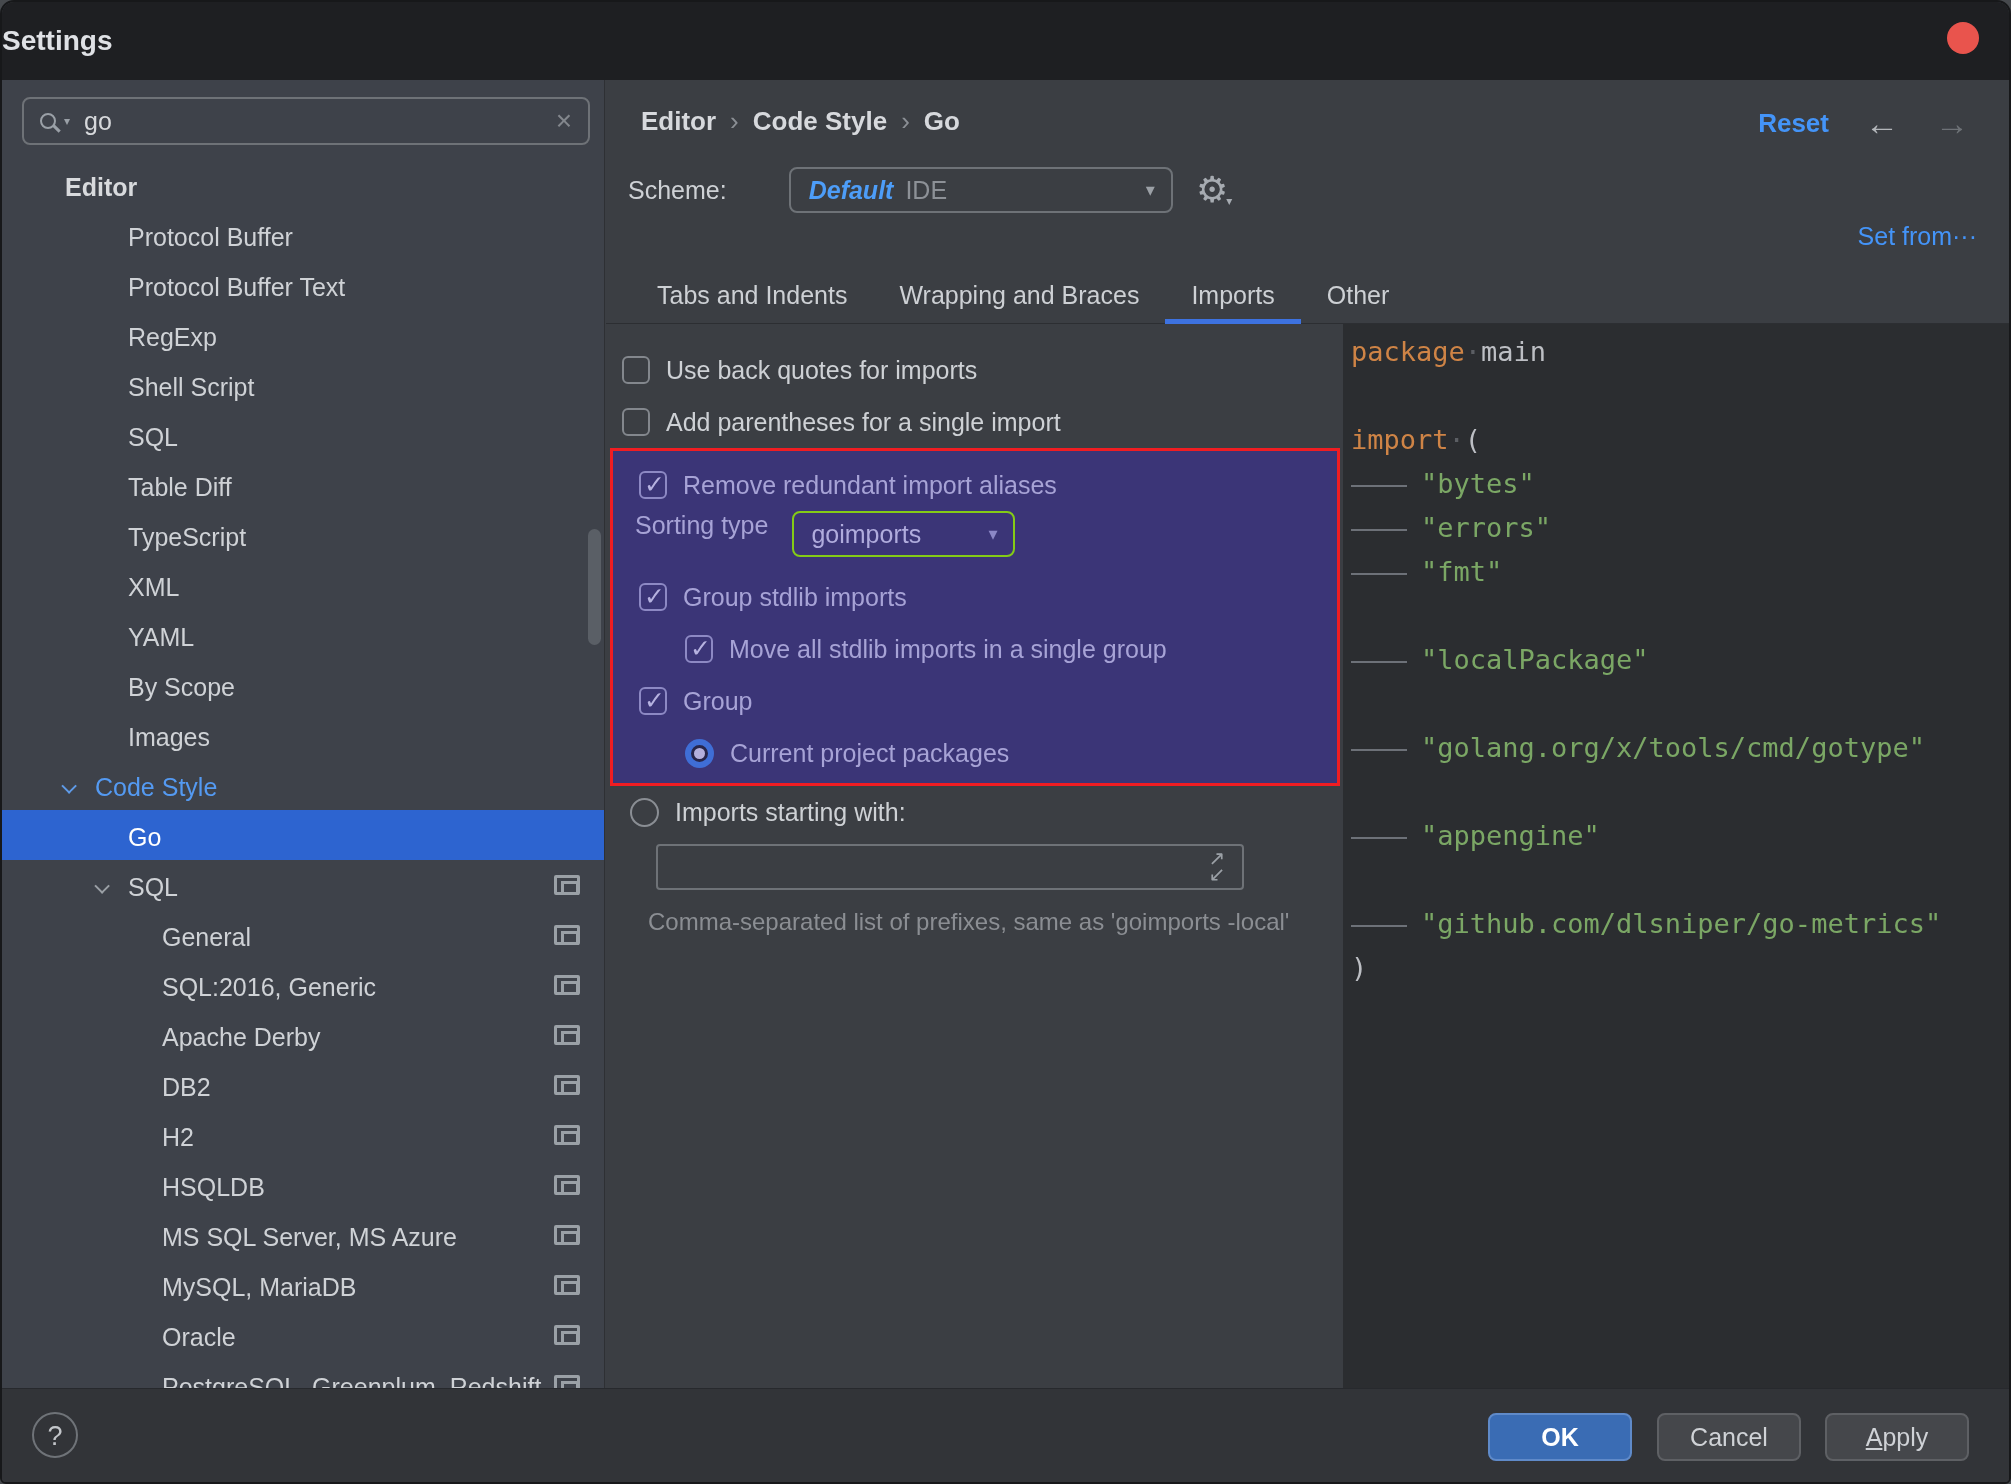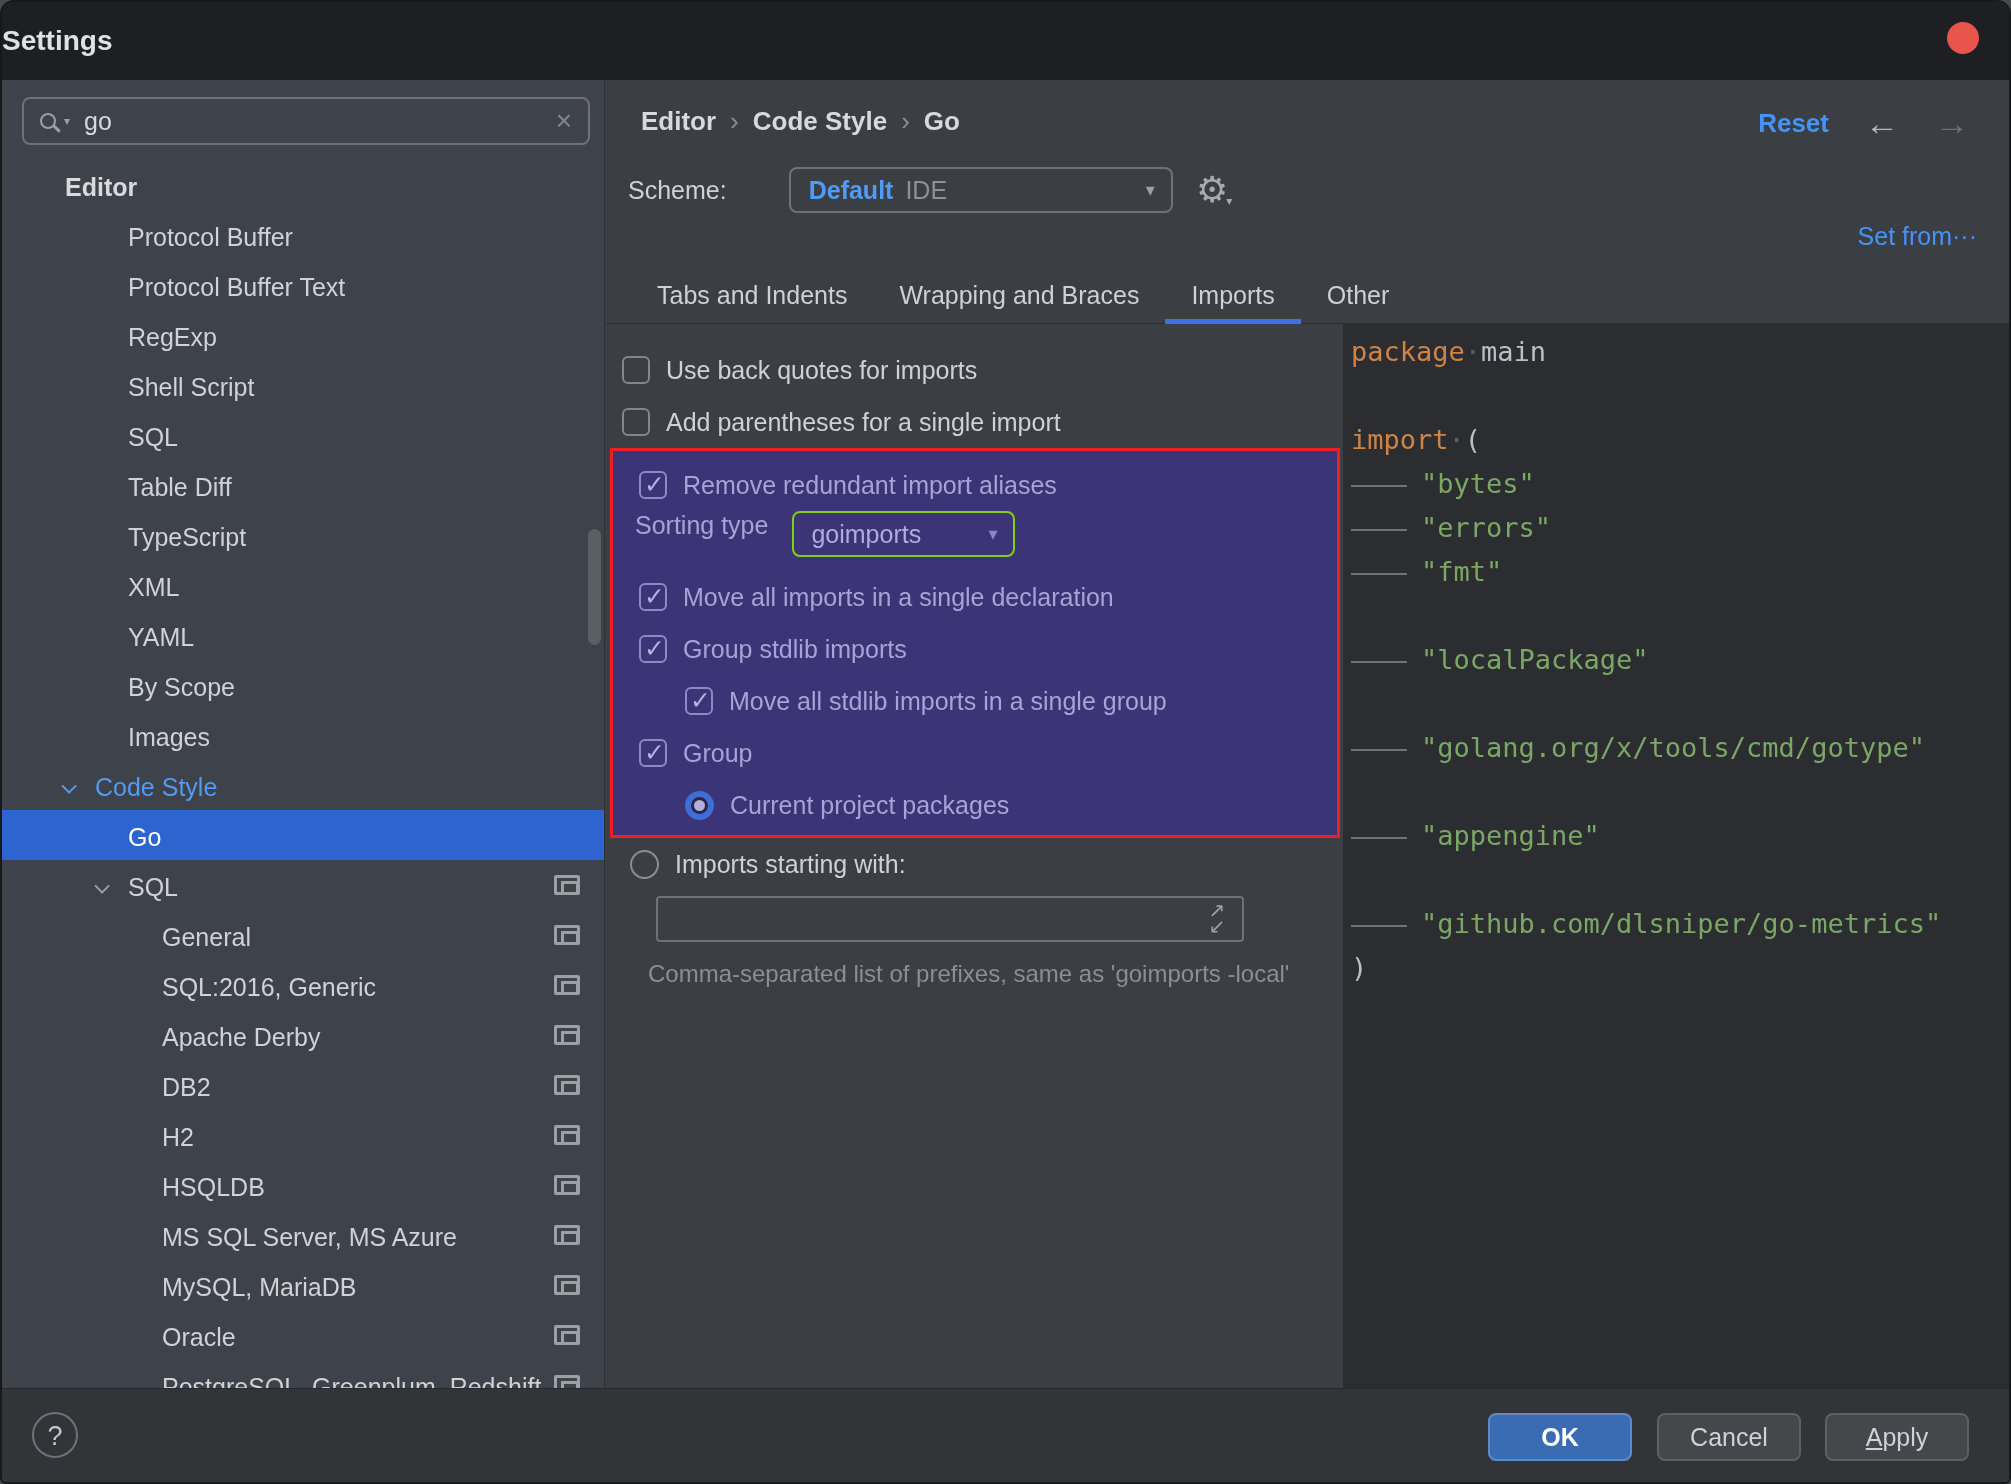--- a/index.html
+++ b/index.html
@@ -59,21 +59,21 @@
   #breadcrumb .sep { color:#8b8f95; font-weight:400; margin:0 14px; }
   #hist { position:absolute; right:40px; top:24px; display:flex; align-items:center; gap:36px; }
   #reset-link { color:#4494f8; font-size:26px; font-weight:700; cursor:pointer; }
   .arrow-back { color:#b3b6ba; font-size:34px; }
   .arrow-fwd  { color:#6e7277; font-size:34px; }
 
   #scheme-row { position:absolute; left:22px; top:87px; display:flex; align-items:center; }
   #scheme-label { color:#ced1d5; font-size:25px; }
   #scheme-select { margin-left:62px; width:384px; height:46px; border:2px solid #6e7277;
                    border-radius:8px; display:flex; align-items:center; position:relative; }
-  #scheme-value { color:#4d9df8; font-weight:700; font-size:25px; margin-left:18px; }
+  #scheme-value { color:#4d9df8; font-weight:700; font-size:25px; margin-left:18px;font-style:italic; }
   #scheme-suffix { color:#8d9197; font-size:25px; margin-left:12px; }
   #scheme-select .dd-caret { position:absolute; right:16px; color:#9ba0a6; font-size:18px; }
   #scheme-gear { position:absolute; left:568px; top:0; height:46px; display:flex;
                  align-items:center; color:#a6abb1; font-size:36px; }
   #scheme-gear .gear-caret { font-size:12px; margin-top:22px; margin-left:-2px; }
   #setfrom-link { position:absolute; right:32px; top:142px; color:#4494f8; font-size:25px;
                   cursor:pointer; }
 
   #tabsbar { position:absolute; left:0; right:0; top:190px; height:54px;
              border-bottom:1px solid #2c2e32; }
@@ -243,24 +243,20 @@
           </div>
           <div id="sorting-row">
             <span>Sorting type</span>
             <div id="sorting-select">
               <span id="sorting-value">goimports</span>
               <span class="dd-caret">▾</span>
             </div>
           </div>
           <div class="opt-row">
             <span class="cb checked"></span>
-            <span>Move all imports in a single declaration</span>
-          </div>
-          <div class="opt-row">
-            <span class="cb checked"></span>
             <span>Group stdlib imports</span>
           </div>
           <div class="opt-row indent">
             <span class="cb checked"></span>
             <span>Move all stdlib imports in a single group</span>
           </div>
           <div class="opt-row">
             <span class="cb checked"></span>
             <span>Group</span>
           </div>

